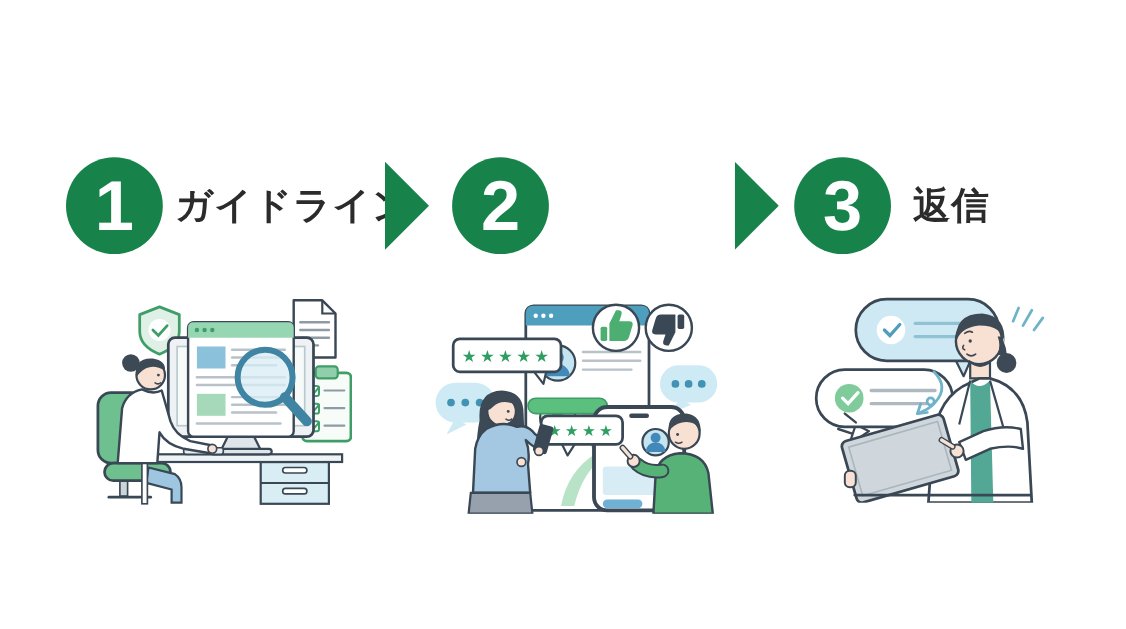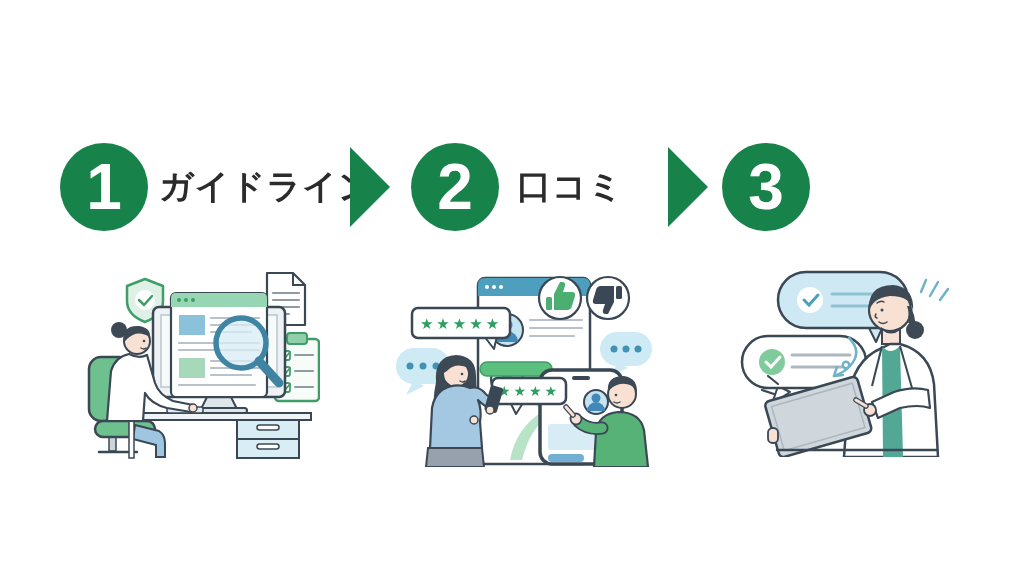--- a/index.html
+++ b/index.html
@@ -42,29 +42,29 @@
   </div>
   <div class="step-label l1">ガイドライン</div>
 
   <svg class="arrow a1" viewBox="0 0 40 80">
     <polygon points="0,0 40,40 0,80"></polygon>
   </svg>
 
   <div class="badge b2">
     <span>2</span>
   </div>
-  <div class="step-label l2">口コミ</div>
 
   <svg class="arrow a2" viewBox="0 0 40 80">
     <polygon points="0,0 40,40 0,80"></polygon>
   </svg>
 
   <div class="badge b3">
     <span>3</span>
   </div>
+  <div class="step-label l3">返信</div>
 
   <svg class="illo illo1" viewBox="0 0 265 205">
 
     <g>
       <path d="M90 24 L108 31 V46 Q108 60 90 67 Q72 60 72 46 V31 Z" fill="#dff1e6" stroke="#3f9e68" stroke-width="2.5" stroke-linejoin="round"></path>
       <circle cx="90" cy="45" r="10" fill="#ffffff"></circle>
       <path d="M84 45 l5 5 l8 -9" fill="none" stroke="#3f9e68" stroke-width="2.5" stroke-linecap="round"></path>
     </g>
 
     <g>

